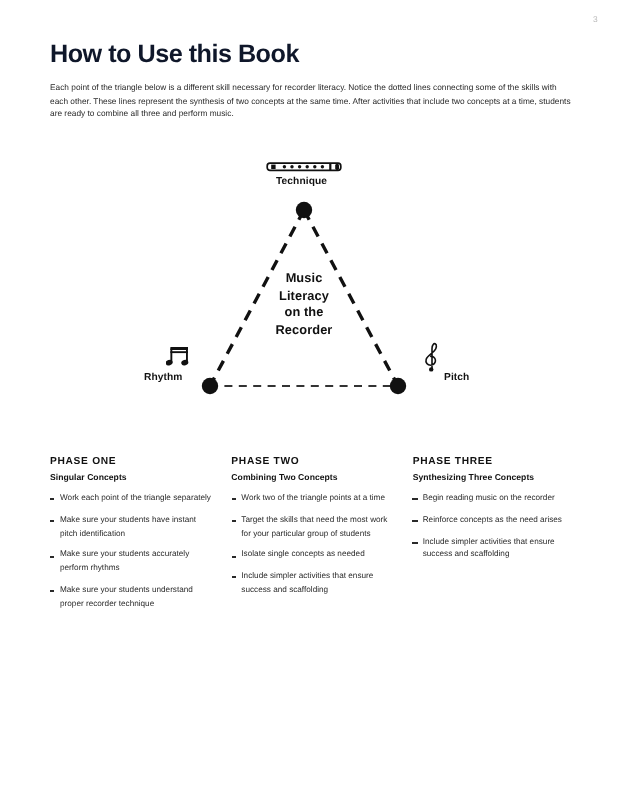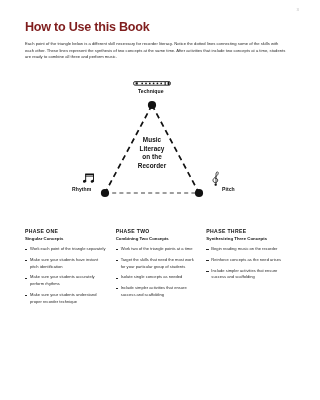--- a/index.html
+++ b/index.html
@@ -28,21 +28,21 @@
   }
   .content {
     position: absolute;
     left: 25px; right: 22px; top: 21px;
   }
   h1.title {
     margin: 0;
     font-size: 12.6px;
     font-weight: bold;
     letter-spacing: -0.25px;
-    color: #7f1d1d;
+    color: #0f172a;
     line-height: 1.1;
   }
   p.intro {
     margin: 6px 0 0 0;
     font-size: 4.15px;
     line-height: 1.62;
     color: #2a2a2a;
     text-align: left;
     letter-spacing: 0.01px;
   }

